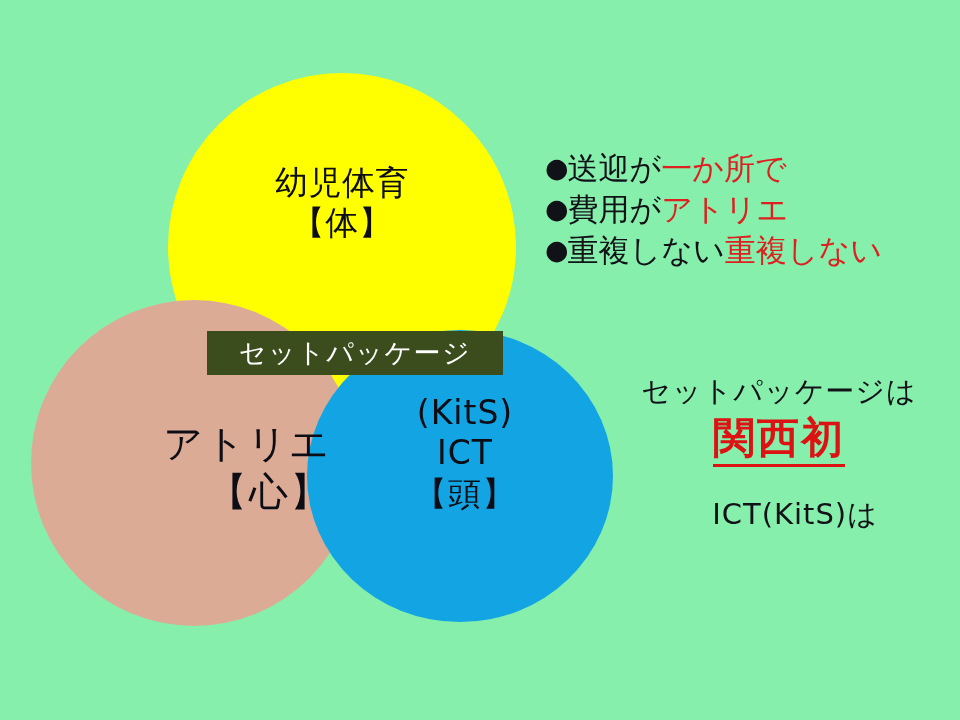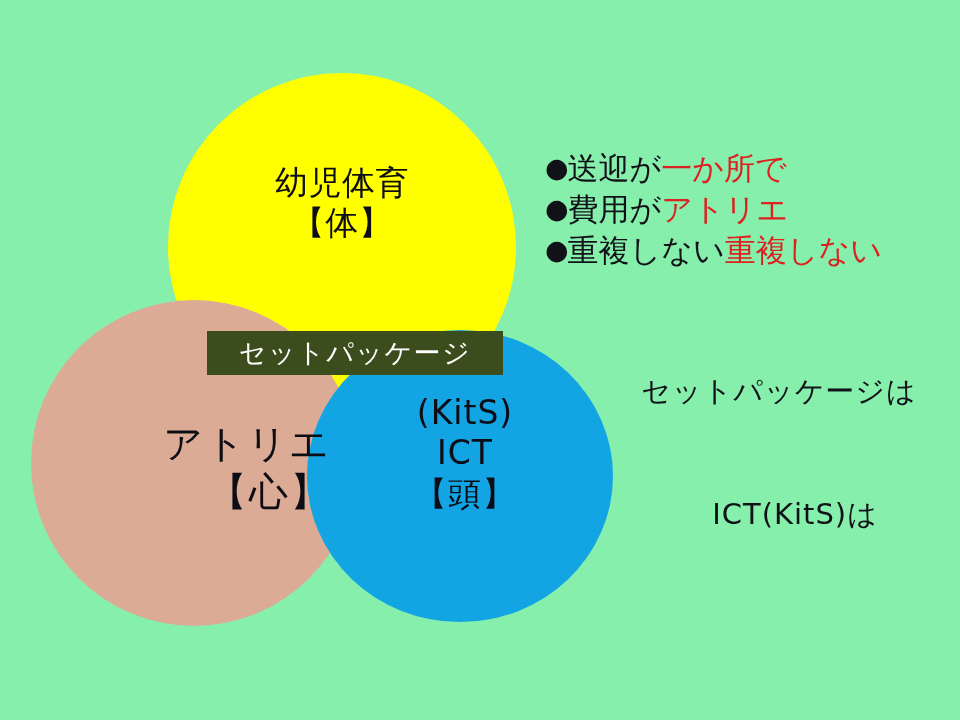--- a/index.html
+++ b/index.html
@@ -187,19 +187,20 @@
     <span class="bullet-row">
       <span class="bullet-dot">●</span><span>費用が</span><span class="hl-red">アトリエ</span>
     </span>
     <span class="bullet-row">
       <span class="bullet-dot">●</span><span>重複しない</span><span class="hl-red">重複しない</span>
     </span>
   </div>
 
   <div class="claim-block" id="claim-kansai">
     <span class="claim-lead">セットパッケージは</span>
+    <span class="claim-strong">関西初</span>
   </div>
 
   <div class="claim-block" id="claim-zenkoku">
     <span class="claim-lead">ICT(KitS)は</span>
   </div>
 
 </div>
 
 </body></html>

